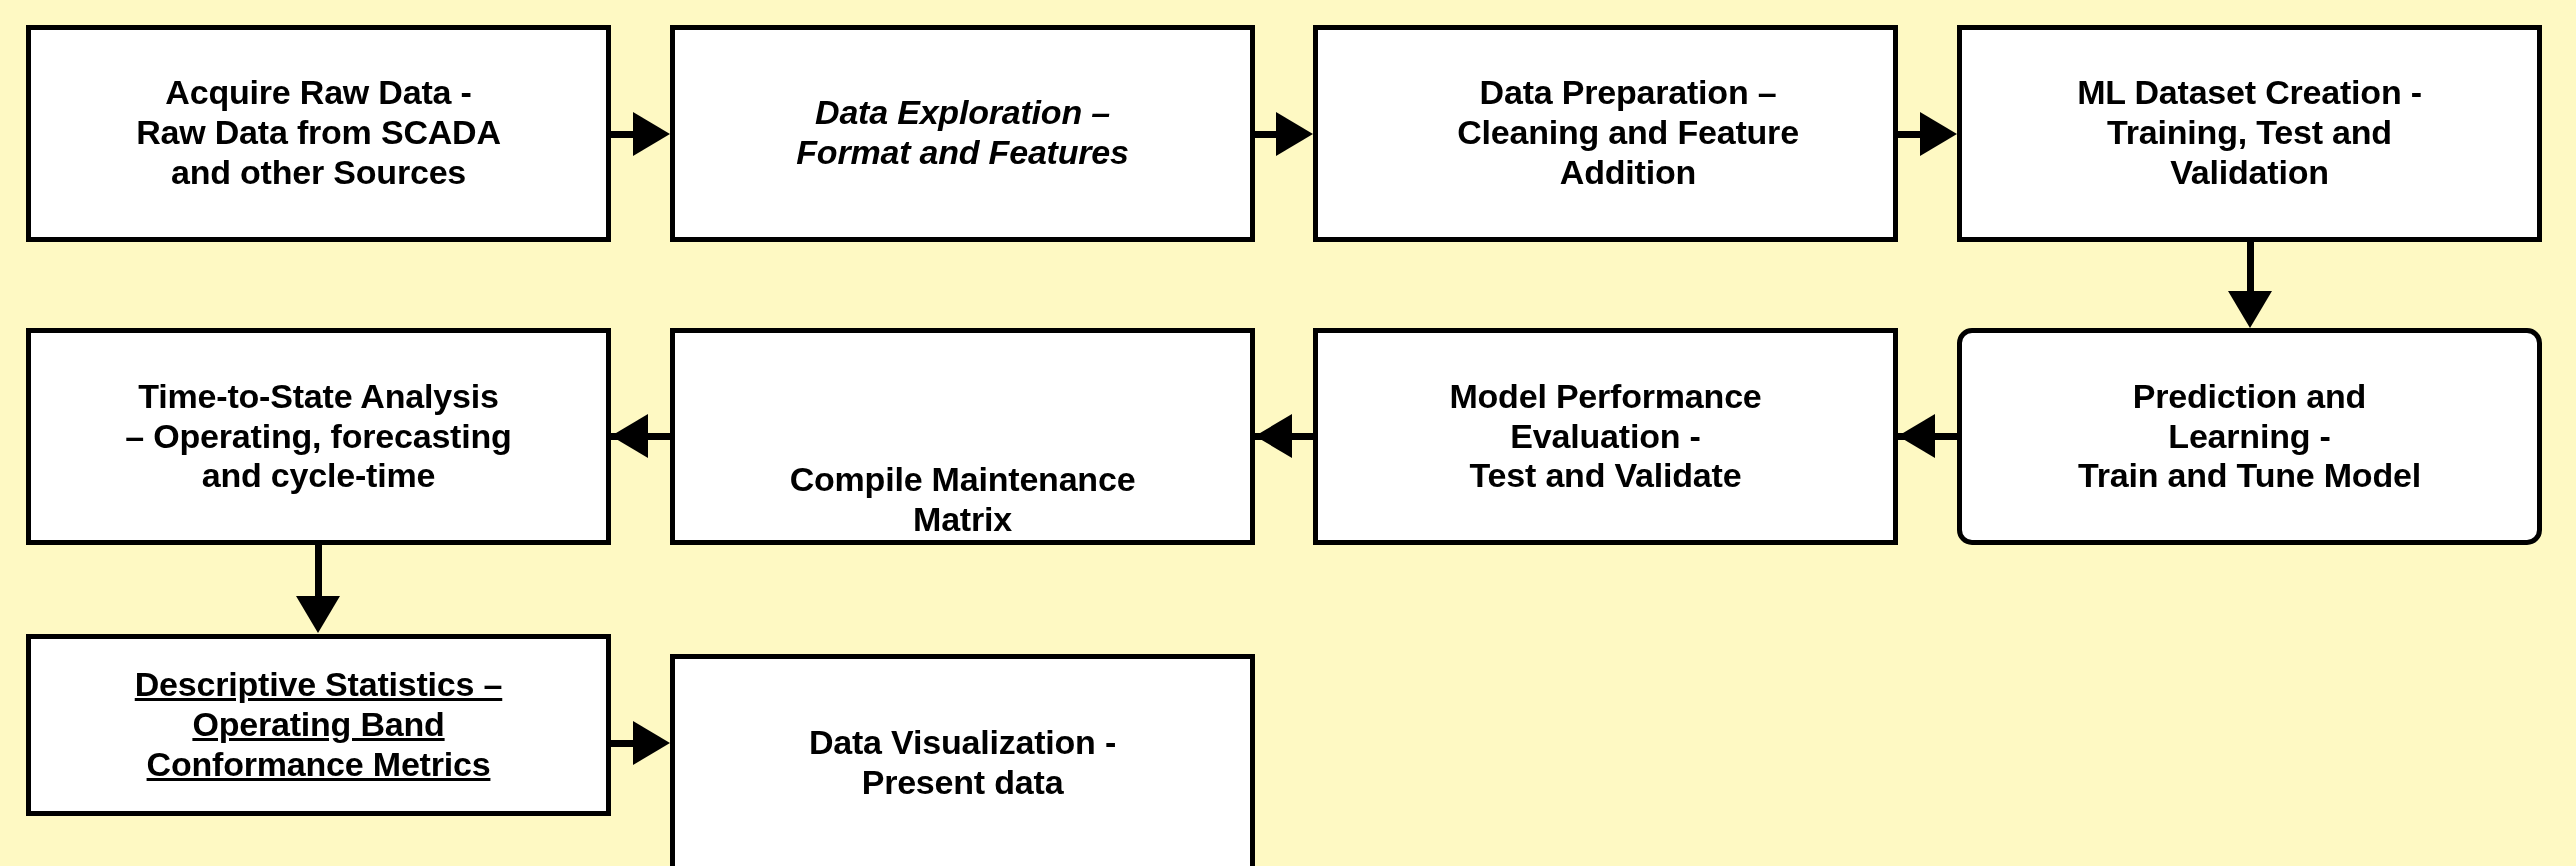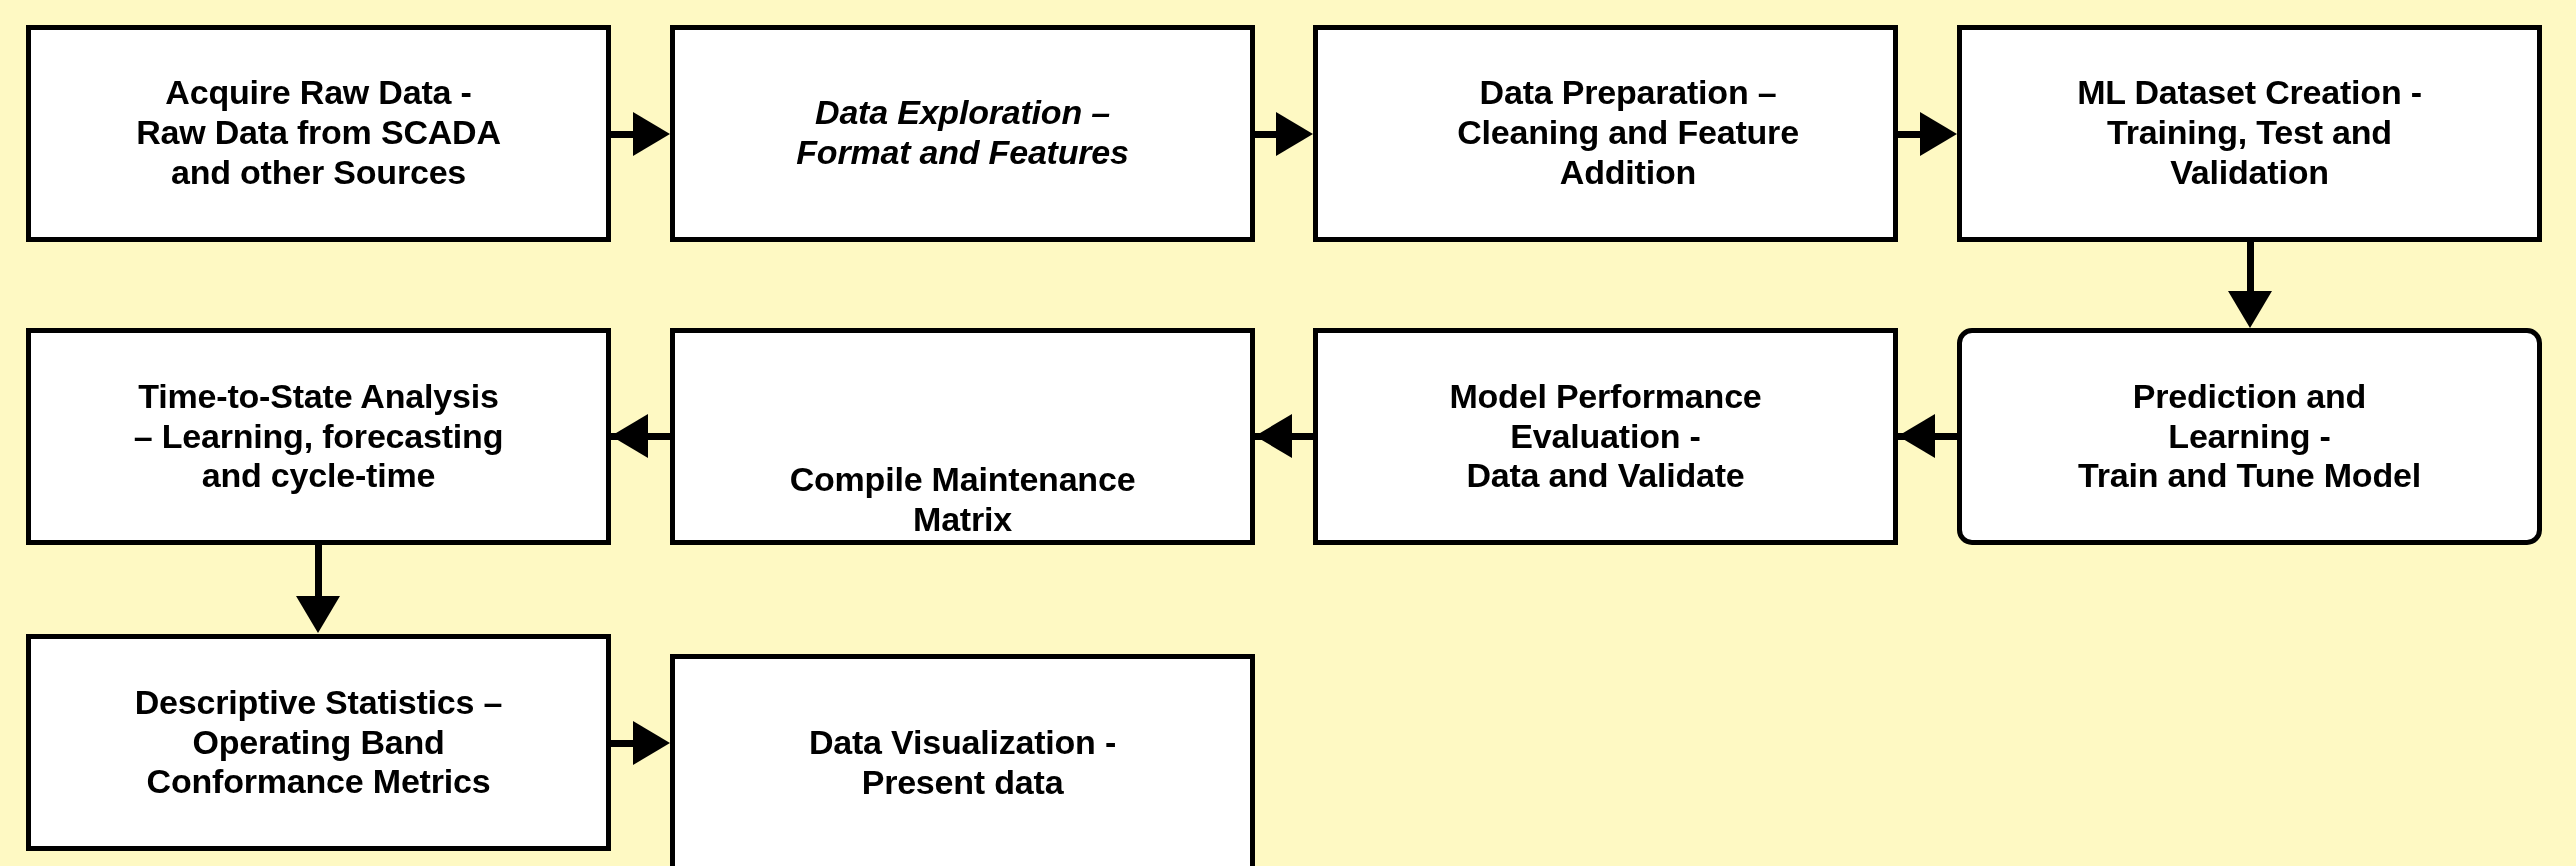--- a/index.html
+++ b/index.html
@@ -112,42 +112,42 @@
   </div>
 
   <div class="node" style="left:1957px; top:24.5px; width:585px; height:217px;">
     <span class="node-label">ML Dataset Creation -
 Training, Test and
 Validation</span>
   </div>
 
   <div class="node" style="left:26px; top:328px; width:585px; height:217px;">
     <span class="node-label">Time-to-State Analysis
-– Learning, forecasting
+– Operating, forecasting
 and cycle-time</span>
   </div>
 
   <div class="node" style="left:670px; top:328px; width:585px; height:217px;align-items:flex-end;">
     <span class="node-label">Compile Maintenance
 Matrix</span>
   </div>
 
   <div class="node" style="left:1313px; top:328px; width:585px; height:217px;">
     <span class="node-label">Model Performance
 Evaluation -
-Data and Validate</span>
+Test and Validate</span>
   </div>
 
   <div class="node" style="left:1957px; top:328px; width:585px; height:217px;border-radius:15px;">
     <span class="node-label">Prediction and
 Learning -
 Train and Tune Model</span>
   </div>
 
-  <div class="node" style="left:26px; top:634px; width:585px; height:217px;">
+  <div class="node" style="left:26px; top:634px; width:585px; height:182px;text-decoration:underline;">
     <span class="node-label">Descriptive Statistics –
 Operating Band
 Conformance Metrics</span>
   </div>
 
   <div class="node" style="left:670px; top:654px; width:585px; height:217px;">
     <span class="node-label">Data Visualization -
 Present data</span>
   </div>
 

